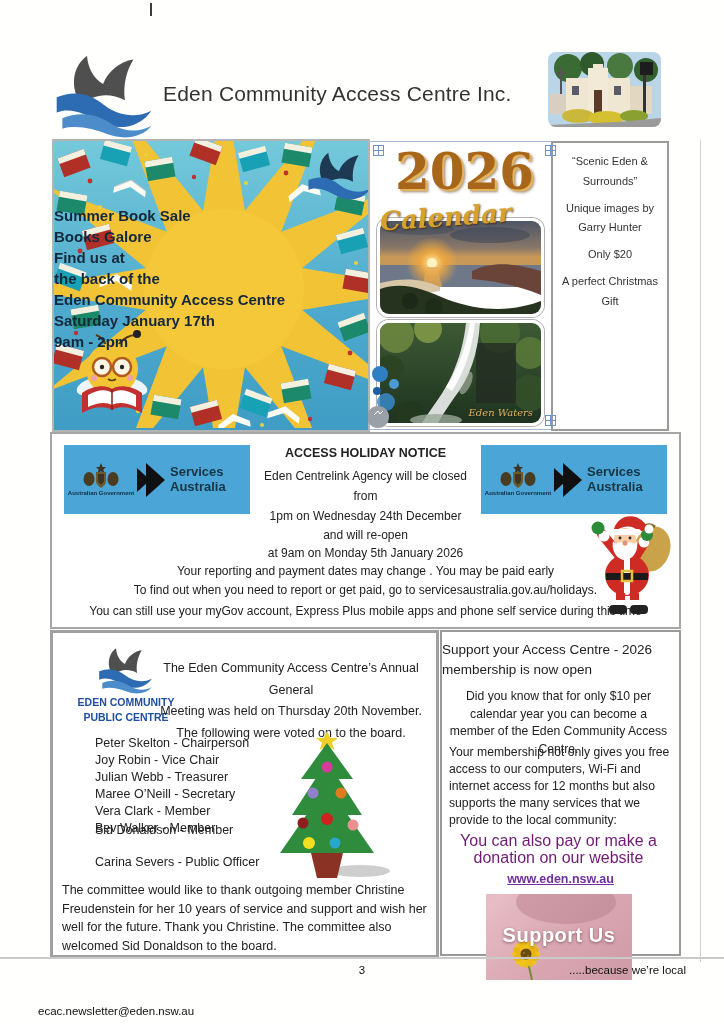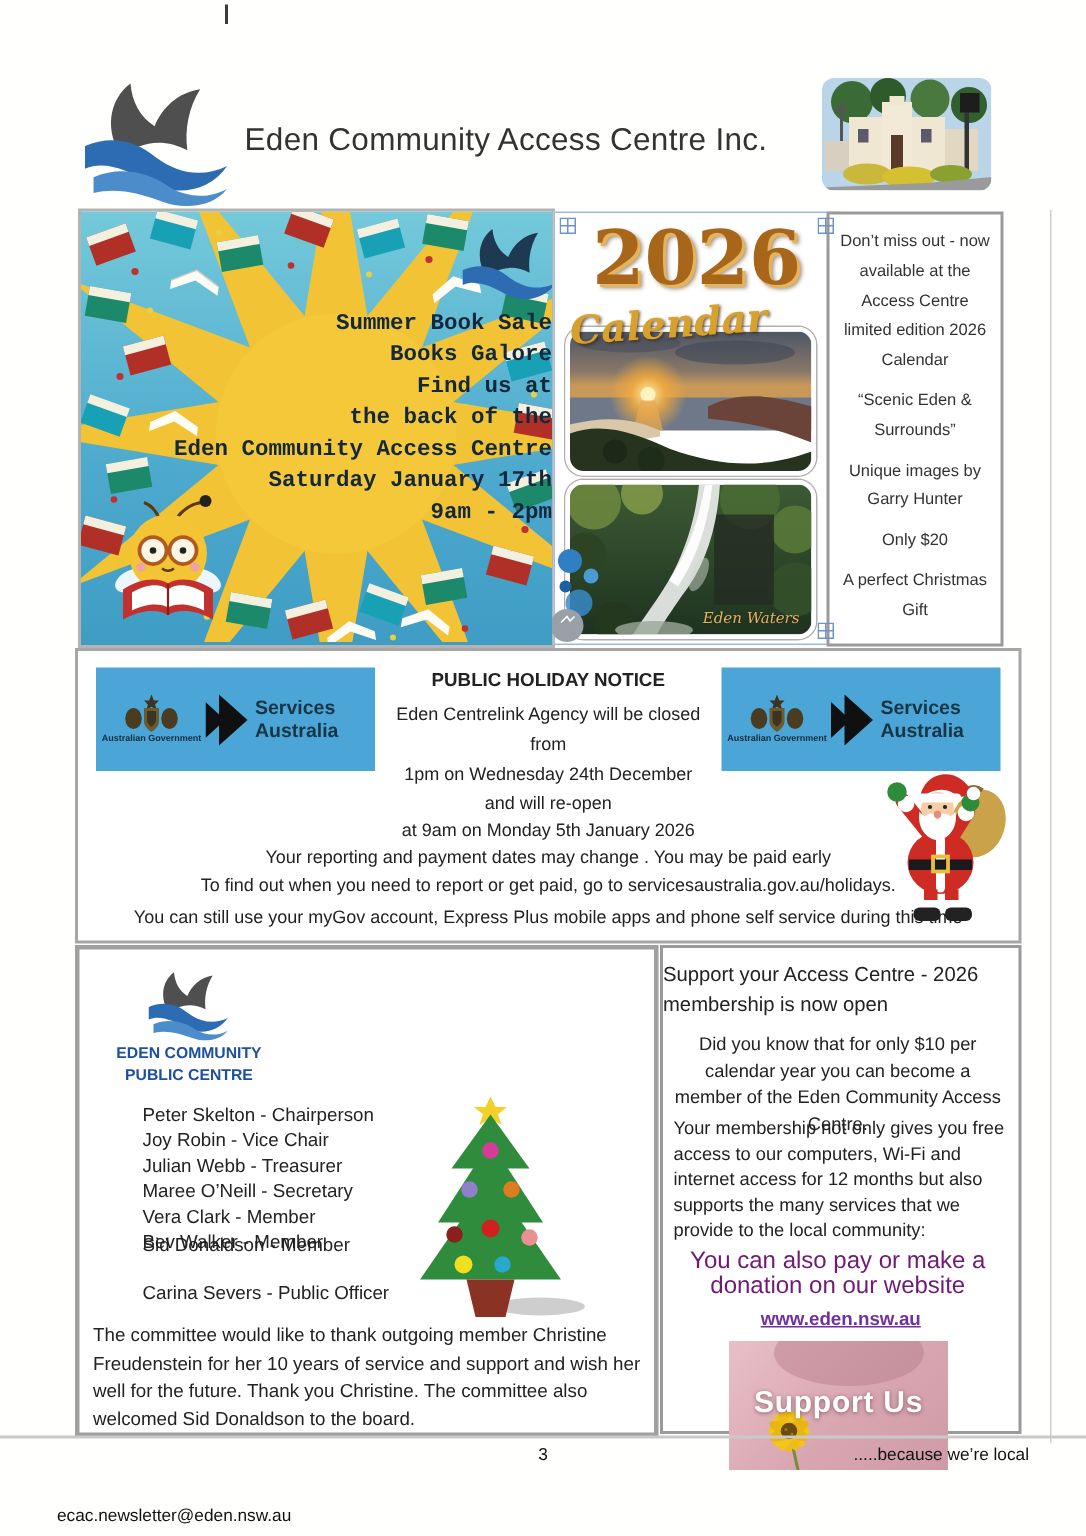--- a/index.html
+++ b/index.html
@@ -7,21 +7,21 @@
   .abs{position:absolute;}
   .box{position:absolute;background:#fff;}
   
   .title{position:absolute;left:163px;top:82px;font-size:21px;font-weight:500;color:#333;letter-spacing:.2px;}
   .photo{position:absolute;left:548px;top:52px;width:113px;height:75px;border-radius:8px;overflow:hidden;}
   .scan-tick{position:absolute;left:150px;top:3px;width:2px;height:13px;background:#3c3c3c;}
   .scan-vline{position:absolute;left:700px;top:140px;width:1px;height:822px;background:#cfcfcf;}
   
   .poster{left:52px;top:139px;width:314px;height:289px;border:2px solid #b3b3b3;overflow:hidden;background:linear-gradient(180deg,#74c9da,#4da9cd 60%,#3f9cc4);}
   .poster svg{position:absolute;left:0;top:0;}
-  .pl{position:absolute;left:0;width:100%;text-align:right;font-family:Liberation Mono, monospace;font-weight:700;font-size:15px;color:#14283c;white-space:nowrap;z-index:3;}
+  .pl{position:absolute;left:0;width:100%;text-align:left;font-family:Liberation Sans, sans-serif;font-weight:700;font-size:15px;color:#14283c;white-space:nowrap;z-index:3;}
   
   .calcard{left:369px;top:141px;width:177px;height:287px;background:#fff;border:1px solid #9fb9d6;padding-left:12px;}
   .year{position:absolute;left:0;top:0;width:100%;text-align:center;font-family:"DejaVu Serif","Liberation Serif",serif;font-weight:700;font-size:50px;color:#a8661a;text-shadow:2px 2px 0 #e3b45c,3px 3px 3px rgba(70,35,0,.55);}
   .calscript{position:absolute;left:10px;top:60px;font-family:"DejaVu Serif","Liberation Serif",serif;font-style:italic;font-weight:700;font-size:26px;color:#d7a12c;text-shadow:1px 1px 2px rgba(60,30,0,.7);z-index:4;transform:rotate(-4deg);}
   .calphoto{position:absolute;left:7px;width:161px;border-radius:12px;overflow:hidden;border:3px solid #fff;box-shadow:0 0 0 1px #b0b0b0;}
   .edenwaters{position:absolute;right:8px;bottom:5px;font-family:"DejaVu Serif",serif;font-style:italic;font-size:10px;color:#e3b45c;text-shadow:0 1px 1px #222;z-index:3;}
   .cmark{position:absolute;width:11px;height:11px;z-index:5;}
   
   .promo{left:551px;top:141px;width:114px;height:286px;border:2px solid #9a9a9a;background:#fff;}
   .promo p{margin:7px 4px;text-align:center;font-size:11px;line-height:1.8;color:#333;}
@@ -336,21 +336,20 @@
       <circle cx="12" cy="10" r="8" fill="#2f7fc2"></circle>
         <circle cx="26" cy="20" r="5" fill="#4a9ad4"></circle>
       <circle cx="9" cy="27" r="4" fill="#1d5fa0"></circle>
         <circle cx="18" cy="38" r="9" fill="#3a8ac8" opacity="0.85"></circle>
       <circle cx="10" cy="53" r="11" fill="#9aa0a8"></circle>
         <path d="M6,51 l4,-4 l2,3 l3,-3" stroke="#fff" stroke-width="1" fill="none"></path>
     </svg>
   </div>
 
   <div class="box promo">
-    <p>Don’t miss out -  now available at the Access Centre limited edition 2026 Calendar</p>
     <p>“Scenic Eden &amp; Surrounds”</p>
     <p>Unique images by Garry Hunter</p>
     <p>Only $20</p>
     <p>A perfect Christmas Gift</p>
   </div>
 
   <div class="box holiday">
     <div class="sa-logo" style="left:12px;">
       <div class="sa-crest">
         <svg width="38" height="26" viewBox="0 0 38 26">
@@ -378,21 +377,21 @@
           <ellipse cx="31" cy="16" rx="5.5" ry="7" fill="#4a3c20"></ellipse>
         </svg>
         <div class="sa-gov">Australian Government</div>
       </div>
       <svg width="28" height="34" viewBox="0 0 28 34">
         <polygon points="0,5 13,17 0,29" fill="#101010"></polygon>
         <polygon points="9,0 28,17 9,34" fill="#101010"></polygon>
       </svg>
       <div class="sa-name"><span>Services</span><br><span>Australia</span></div>
     </div>
-    <div class="hl b" style="top:12px">PUBLIC HOLIDAY NOTICE</div>
+    <div class="hl b" style="top:12px">ACCESS HOLIDAY NOTICE</div>
     <div class="hl" style="top:35px">Eden Centrelink Agency will be closed</div>
     <div class="hl" style="top:55px">from</div>
     <div class="hl" style="top:75px">1pm  on  Wednesday 24th December</div>
     <div class="hl" style="top:94px">and will re-open</div>
     <div class="hl" style="top:112px">at 9am on  Monday 5th January 2026</div>
     <div class="hl" style="top:130px">Your reporting and payment dates may change . You may be paid early</div>
     <div class="hl" style="top:149px">To find out when you need to report or get paid, go to servicesaustralia.gov.au/holidays.</div>
     <div class="hl" style="top:170px">You can still use your myGov account, Express Plus mobile apps and phone self service during this time</div>
     <svg class="abs" style="left:537px;top:73px" width="86" height="108" viewBox="0 0 86 108">
       <ellipse cx="63" cy="42" rx="18" ry="23" fill="#c9a24a" transform="rotate(18 63 42)"></ellipse>
@@ -429,20 +428,25 @@
   <div class="box agm">
     <svg class="abs" style="left:44px;top:12px" width="58" height="50" viewBox="0 0 110 95">
       <path d="M30,58 C18,40 20,18 36,6 C37,19 43,30 53,36 C58,23 70,12 85,10 C77,23 74,38 76,53 C59,44 42,47 30,58 Z" fill="#4f4f4f"></path>
       <path d="M4,50 C22,42 40,46 54,58 C70,70 88,72 104,64 C92,82 68,86 50,76 C34,67 18,60 4,66 Z" fill="#2d6cb3"></path>
       <path d="M10,72 C28,64 48,68 62,78 C76,87 92,87 104,80 C94,93 74,95 58,89 C42,83 26,79 10,83 Z" fill="#4d8ccb"></path>
     </svg>
     <div class="ecac-label">
       <span>EDEN COMMUNITY</span><br>
       <span>PUBLIC CENTRE</span>
     </div>
+    <div class="agm-intro">
+      <span>The Eden Community Access Centre’s Annual General</span><br>
+      <span>Meeting was held on Thursday 20th November.</span><br>
+      <span>The  following were voted on to  the board.</span>
+    </div>
     <div class="member" style="top:103px">Peter Skelton - Chairperson</div>
     <div class="member" style="top:120px">Joy Robin  - Vice Chair</div>
     <div class="member" style="top:137px">Julian Webb - Treasurer</div>
     <div class="member" style="top:154px">Maree O’Neill - Secretary</div>
     <div class="member" style="top:171px">Vera Clark - Member</div>
     <div class="member" style="top:188px">Bev Walker - Member</div>
     <div class="member" style="top:190px">Sid Donaldson  - Member</div>
     <div class="member" style="top:222px">Carina Severs - Public Officer</div>
     <svg class="abs" style="left:212px;top:88px" width="130" height="158" viewBox="0 0 130 158">
       <ellipse cx="95" cy="150" rx="30" ry="6" fill="#bdbdbd" opacity="0.75"></ellipse>

